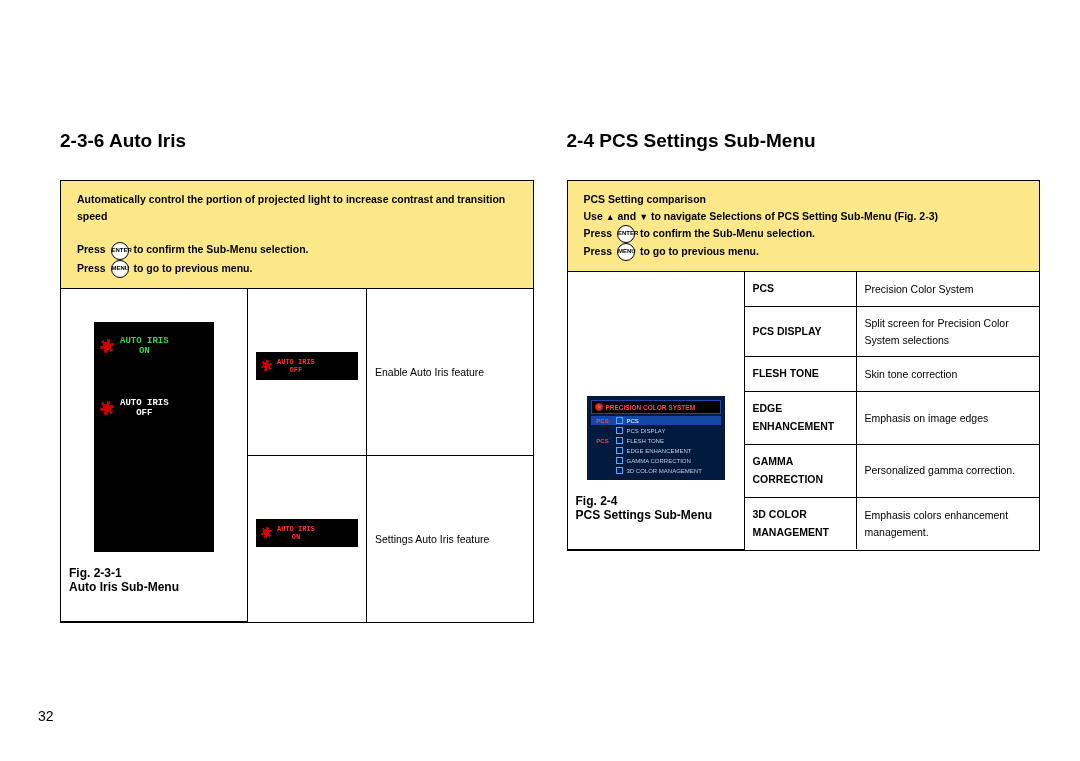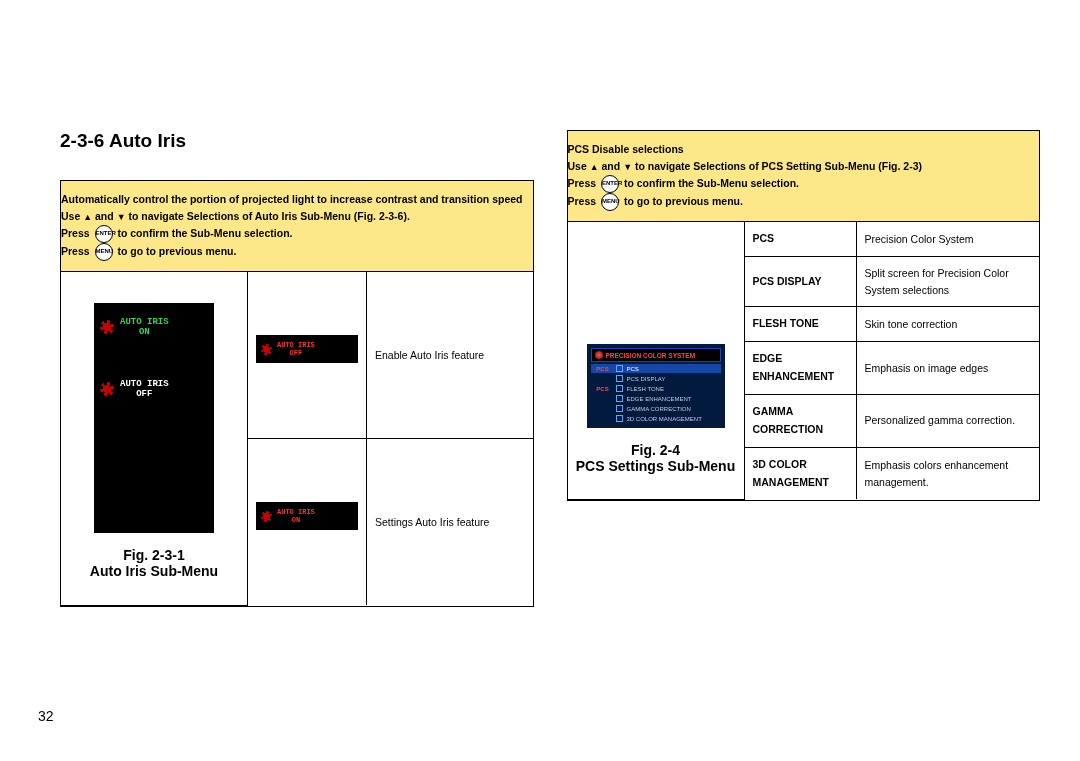--- a/index.html
+++ b/index.html
@@ -29,21 +29,21 @@
   h2 {
     font-size: 19px;
     font-weight: bold;
     margin: 0 0 28px 0;
   }
   .box {
     border: 1px solid #000;
   }
   .yellow-header {
     background: #fce889;
-    padding: 10px 0;
+    padding: 10px 16px;
     font-size: 10.5px;
     line-height: 1.6;
     border-bottom: 1px solid #000;
   }
   .yellow-header b {
     font-weight: bold;
   }
   .triangle-up::before {
     content: "▲";
     font-size: 9px;
@@ -106,22 +106,22 @@
     width: 14px;
     height: 14px;
     background: radial-gradient(circle, #c00 40%, #800 42%, transparent 45%),
                 conic-gradient(#c00 0 30deg, transparent 30deg 60deg, #c00 60deg 90deg, transparent 90deg 120deg, #c00 120deg 150deg, transparent 150deg 180deg, #c00 180deg 210deg, transparent 210deg 240deg, #c00 240deg 270deg, transparent 270deg 300deg, #c00 300deg 330deg, transparent 330deg 360deg);
     border-radius: 50%;
     flex-shrink: 0;
   }
   .osd-green { color: #39d353; }
   .osd-white { color: #fff; }
   .figcap {
-    text-align: center;
-    font-size: 14px;
+    text-align: left;
+    font-size: 12px;
     font-weight: bold;
     padding: 4px 0 12px 0;
   }
   .small-osd {
     background: #000;
     width: 92px;
     padding: 6px 5px;
     color: #fff;
     font-family: "Courier New", monospace;
     font-size: 7px;
@@ -205,21 +205,21 @@
 <body>
 
 <div class="page">
   <div class="columns">
 
     <div class="col">
       <h2>2-3-6 Auto Iris</h2>
       <div class="box">
         <div class="yellow-header">
           <b>Automatically control the portion of projected light to increase contrast and transition speed</b><br>
-          <b><span>Use </span><span class="triangle-up"></span><span> and </span><span class="triangle-down"></span><span> to navigate Selections of Auto Iris Sub-Menu (Fig. 2-3-6).</span></b><br>
+          <br>
           <b><span>Press </span></b><span class="btn-icon">ENTER</span><b><span> to confirm the Sub-Menu selection.</span></b><br>
           <b><span>Press </span></b><span class="btn-icon">MENU</span><b><span> to go to previous menu.</span></b>
         </div>
         <table class="inner">
           <tbody>
               <tr>
             <td rowspan="2" class="left-big-cell">
               <div class="osd-screen">
                 <div class="osd-row">
                   <span class="fan-icon"></span>
@@ -263,23 +263,24 @@
               </div>
             </td>
             <td>Settings Auto Iris feature</td>
           </tr>
         </tbody>
           </table>
       </div>
     </div>
 
     <div class="col">
+      <h2>2-4 PCS Settings Sub-Menu</h2>
       <div class="box">
         <div class="yellow-header">
-          <b>PCS Disable selections</b><br>
+          <b>PCS Setting comparison</b><br>
           <b><span>Use </span><span class="triangle-up"></span><span> and </span><span class="triangle-down"></span><span> to navigate Selections of PCS Setting Sub-Menu (Fig. 2-3)</span></b><br>
           <b><span>Press </span></b><span class="btn-icon">ENTER</span><b><span> to confirm the Sub-Menu selection.</span></b><br>
           <b><span>Press </span></b><span class="btn-icon">MENU</span><b><span> to go to previous menu.</span></b>
         </div>
         <table class="inner">
           <tbody>
               <tr>
             <td rowspan="6" class="left-big-cell" style="width:160px;">
               <div style="height:110px"></div>
               <div class="pcs-screen">

